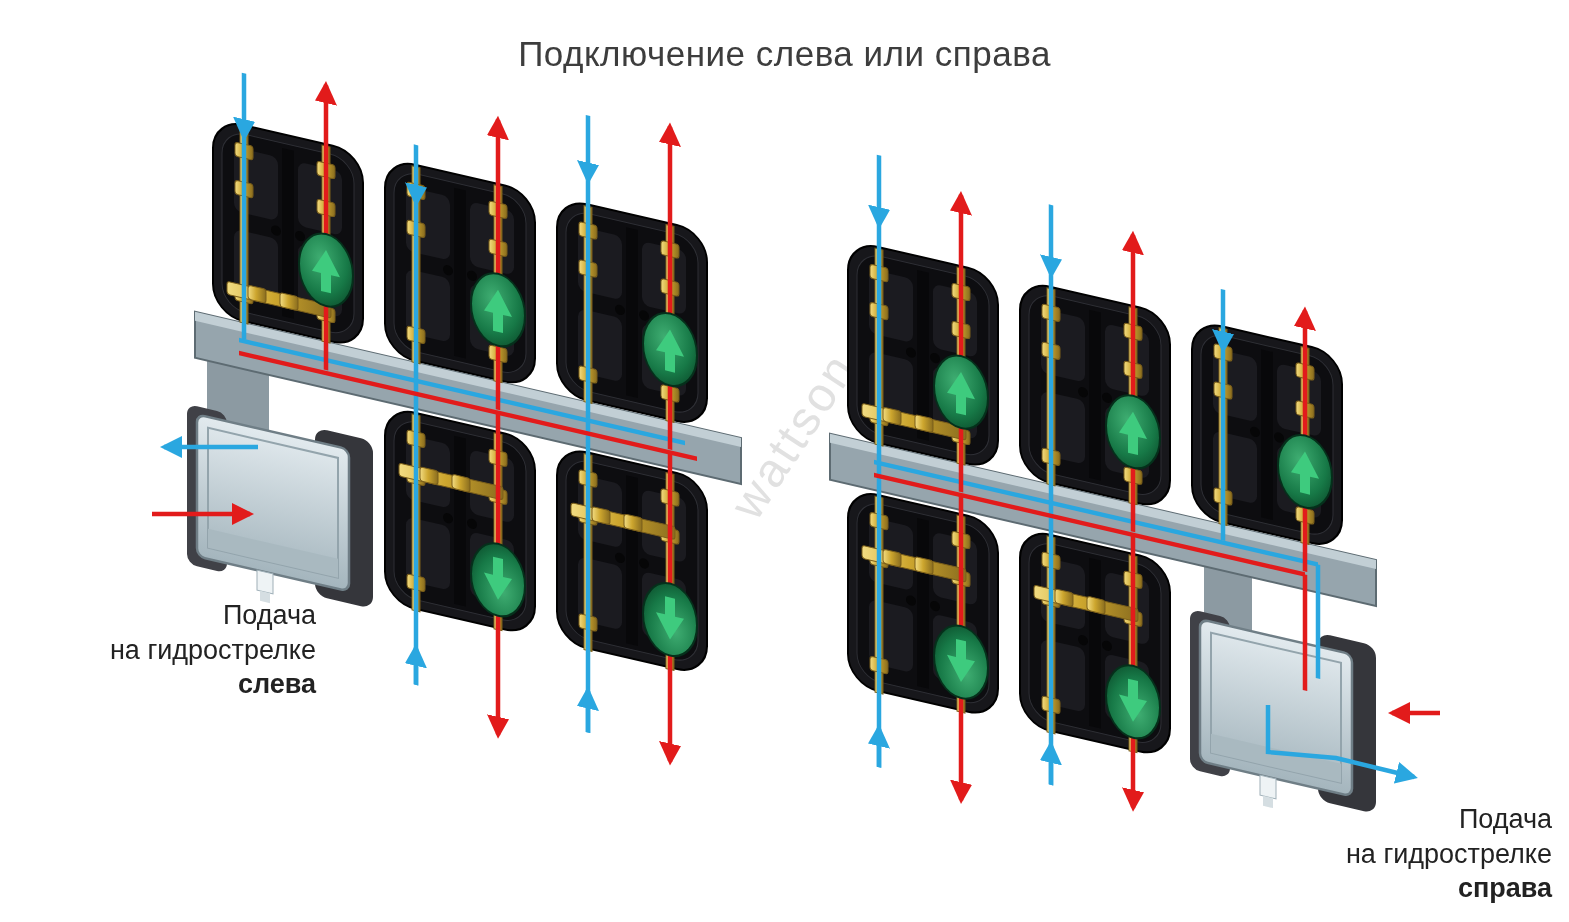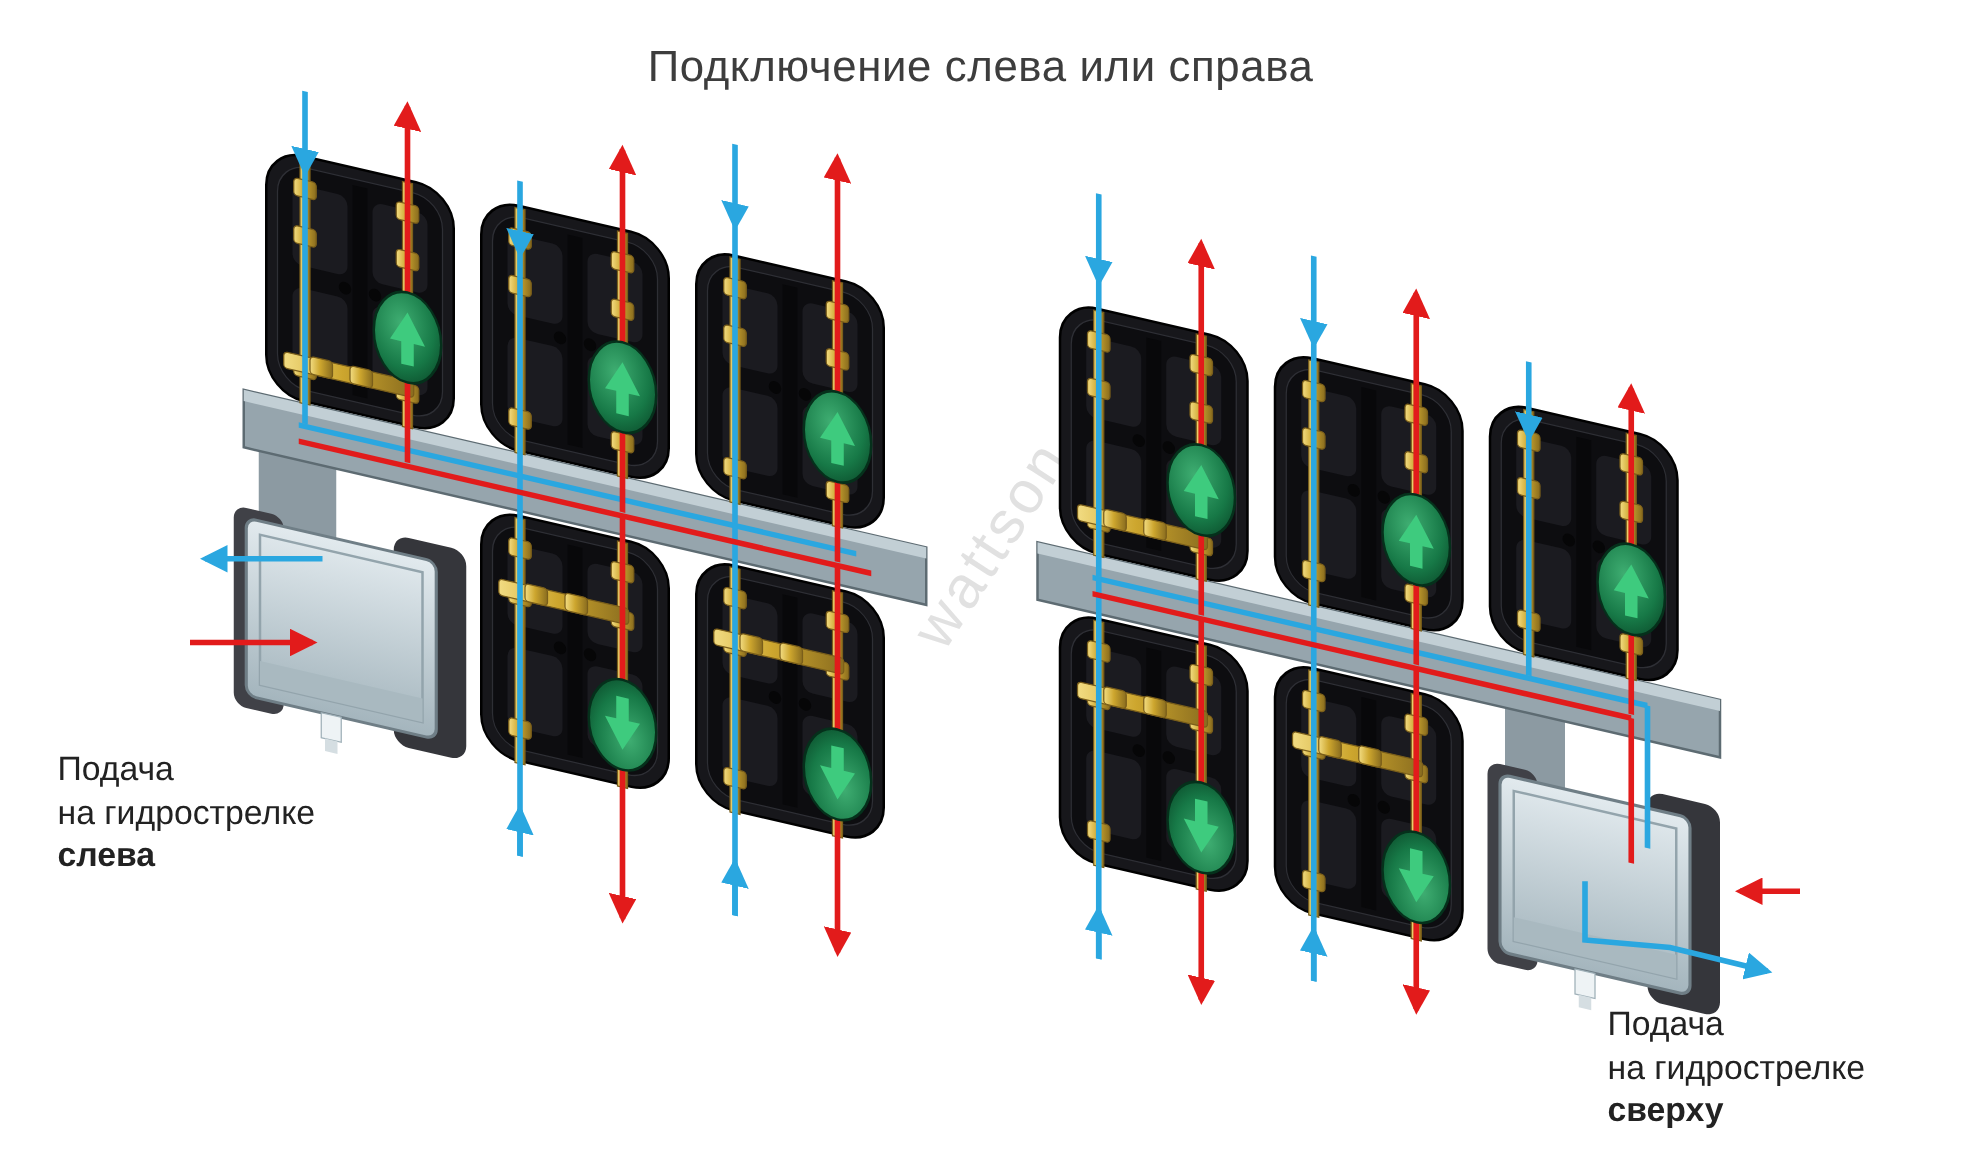--- a/index.html
+++ b/index.html
@@ -1,21 +1,21 @@
 <!DOCTYPE html>
 <html><head>
 <meta charset="utf-8">
 <style>
   * { margin:0; padding:0; box-sizing:border-box; }
   html,body { width:1569px; height:922px; background:#ffffff; overflow:hidden;
               font-family:"Liberation Sans", sans-serif; position:relative; }
   .page { position:absolute; inset:0; width:1569px; height:790px; background:#fff; }
   .title { position:absolute; top:34px; left:0; width:100%; text-align:center;
            font-size:35px; color:#3d3d3d; letter-spacing:0.5px; }
-  .caption { position:absolute; font-size:27px; color:#222; text-align:left; line-height:1.28; }
+  .caption { position:absolute; font-size:27px; color:#222; text-align:right; line-height:1.28; }
   .caption .bold { font-weight:bold; }
   .caption-left  { left:46px;  top:598px; width:270px; }
   .caption-right { left:1286px; top:802px; width:266px; }
   .watermark { position:absolute; left:668px; top:408px; width:250px; text-align:center;
                font-size:48px; color:#c9c9c9; opacity:0.55; letter-spacing:3px;
                transform:rotate(-57deg); pointer-events:none; }
   svg.diagram { position:absolute; left:0; top:0; }
   .fb { stroke:#2aa7e0; stroke-width:4.5; fill:none; }
   .fr { stroke:#e21b1b; stroke-width:4.5; fill:none; }
   .gold { fill:url(#gGold); stroke:#7a5e1a; stroke-width:1; }
@@ -229,16 +229,16 @@
 
   <div class="caption caption-left">
     <div>Подача</div>
     <div>на гидрострелке</div>
     <div class="bold">слева</div>
   </div>
 
   <div class="caption caption-right">
     <div>Подача</div>
     <div>на гидрострелке</div>
-    <div class="bold">сверху</div>
+    <div class="bold">справа</div>
   </div>
 
 </div>
 
 </body></html>

